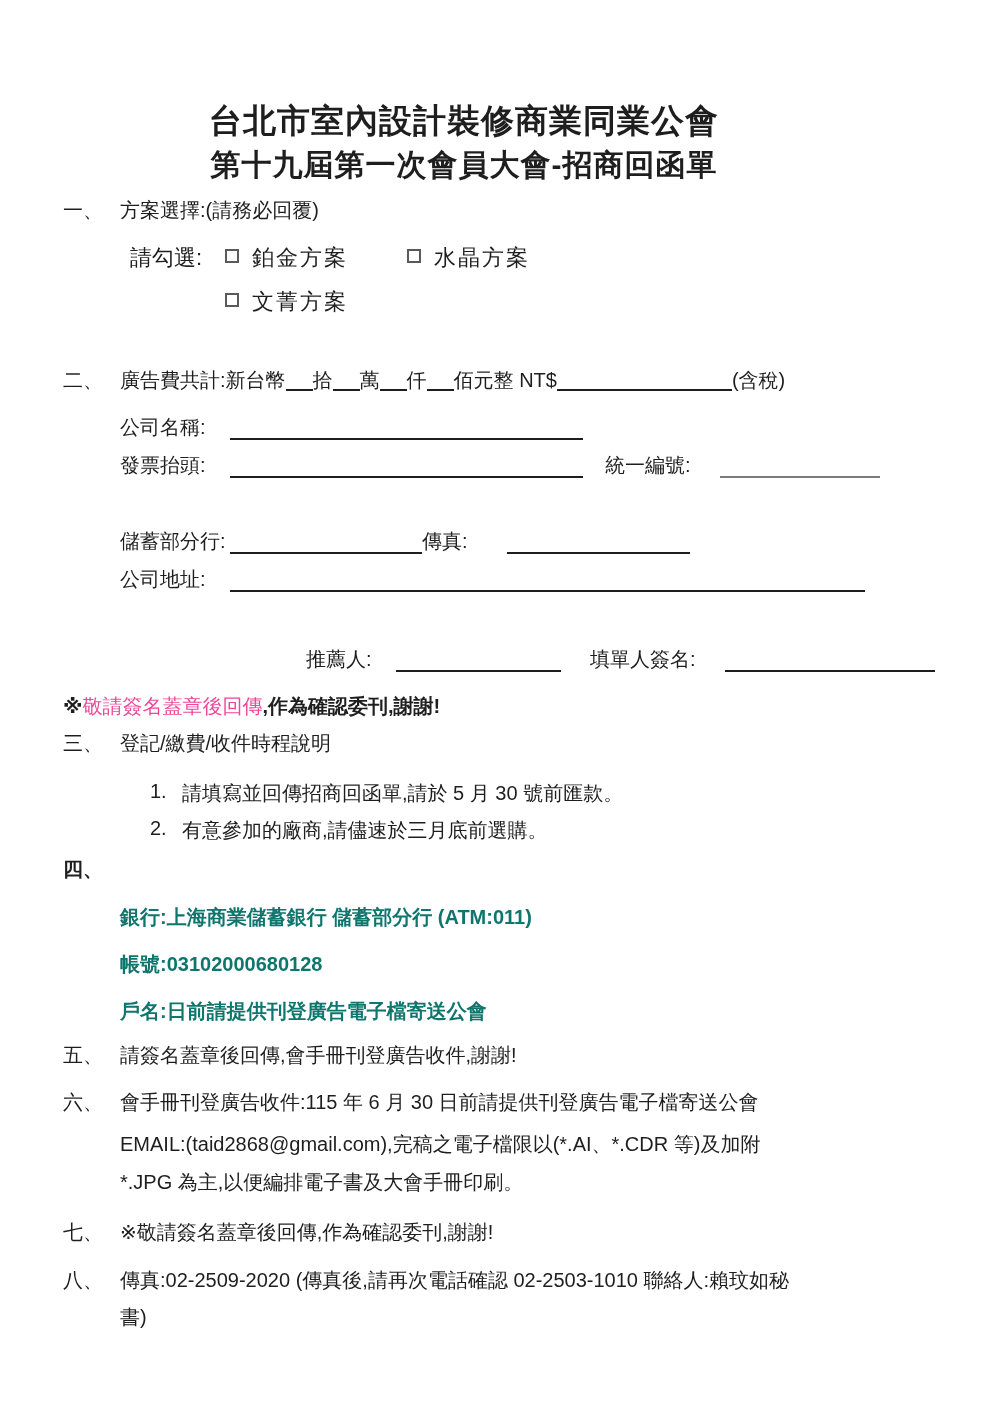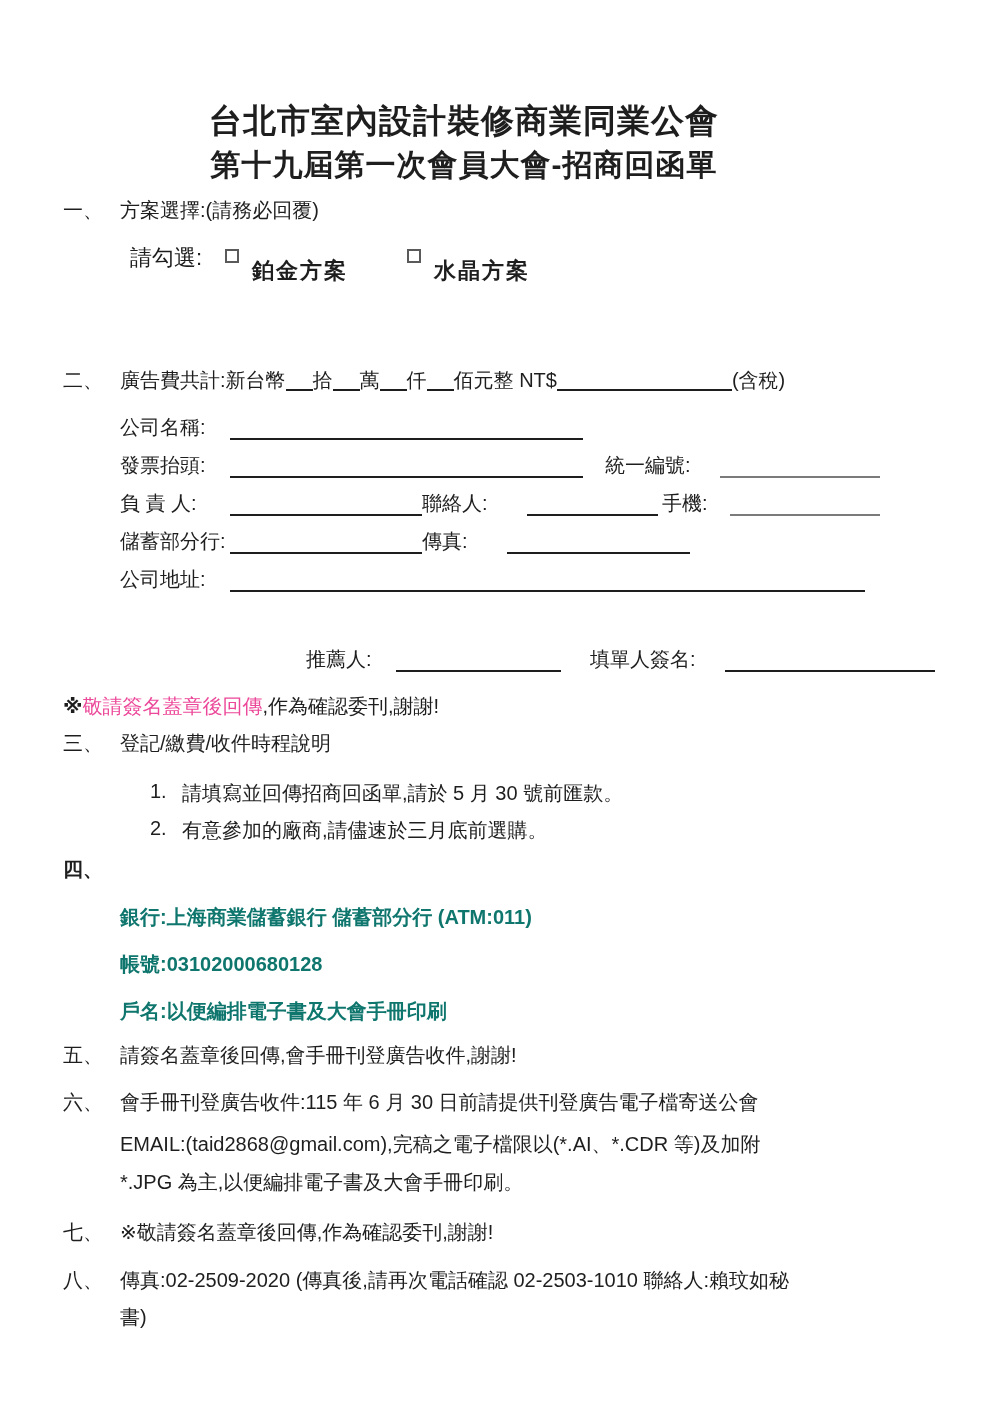--- a/index.html
+++ b/index.html
@@ -23,45 +23,49 @@
   .subnum { display:inline-block; width:32px; flex-shrink:0; }
   .ind { position:absolute; left:120px; white-space:nowrap; }
   .bold { font-weight:bold; }
   .frow { position:absolute; left:0; width:1000px; height:30px; }
   .lbl { position:absolute; top:0; white-space:nowrap; }
   .bl { position:absolute; top:0; height:26px; border-bottom:2px solid #1e1e1e; }
   .bl.gray { border-bottom-color:#7b7b7b; }
   .blank { display:inline-block; height:16px; border-bottom:2px solid #1e1e1e; vertical-align:-4px; }
   .cbrow { position:absolute; left:0; width:824px; height:30px; font-size:22px; }
   .cb { position:absolute; width:14px; height:14px; border:2px solid #5a5a5a; top:6px; background:#fff; }
-  .plan { position:absolute; font-weight:bold; letter-spacing:2px;margin-top:13px; }
+  .plan { position:absolute; font-weight:normal; letter-spacing:2px; }
   .blue-bank { color:#0f766e; font-weight:bold; }
   .note-mark { color:#1e1e1e; font-weight:bold; }
   .note-blue { color:#ec4899; font-weight:normal; }
-  .note-rest { color:#1e1e1e; font-weight:normal; }
+  .note-rest { color:#1e1e1e; font-weight:bold; }
 </style>
 </head>
 <body>
 
 <div class="page">
 
   <div class="abs center t1" style="top:99px">台北市室內設計裝修商業同業公會</div>
   <div class="abs center t2" style="top:145px">第十九屆第一次會員大會-招商回函單</div>
 
   <div class="line" style="top:197px">
     <span class="num">一、</span>
     <span>方案選擇:(請務必回覆)</span>
   </div>
 
   <div class="cbrow" style="top:243px">
     <span class="lbl" style="left:130px">請勾選:</span>
     <span class="cb" style="left:225px"></span>
     <span class="plan" style="left:252px">鉑金方案</span>
     <span class="cb" style="left:407px"></span>
     <span class="plan" style="left:434px">水晶方案</span>
+  </div>
+  <div class="cbrow" style="top:287px">
+    <span class="cb" style="left:225px"></span>
+    <span class="plan" style="left:252px">文菁方案</span>
   </div>
 
   <div class="line" style="top:367px">
     <span class="num">二、</span>
     <span>
       <span>廣告費共計:新台幣</span><span class="blank" style="width:27px"></span><span>拾</span><span class="blank" style="width:27px"></span><span>萬</span><span class="blank" style="width:27px"></span><span>仟</span><span class="blank" style="width:27px"></span><span>佰元整</span>
       <span>NT$</span><span class="blank" style="width:175px"></span><span>(含稅)</span>
     </span>
   </div>
 
@@ -70,28 +74,20 @@
     <span class="bl" style="left:230px; width:353px"></span>
     <span class="lbl" style="left:605px">統一編號:</span>
     <span class="bl gray" style="left:720px; width:160px"></span>
   </div>
 
   <div class="frow" style="top:414px">
     <span class="lbl" style="left:120px">公司名稱:</span>
     <span class="bl" style="left:230px; width:353px"></span>
   </div>
 
-  <div class="frow" style="top:490px">
-    <span class="lbl" style="left:120px">負 責 人:</span>
-    <span class="bl" style="left:230px; width:192px"></span>
-    <span class="lbl" style="left:422px">聯絡人:</span>
-    <span class="bl" style="left:527px; width:131px"></span>
-    <span class="lbl" style="left:662px">手機:</span>
-    <span class="bl gray" style="left:730px; width:150px"></span>
-  </div>
 
   <div class="frow" style="top:528px">
     <span class="lbl" style="left:120px">儲蓄部分行:</span>
     <span class="bl" style="left:230px; width:192px"></span>
     <span class="lbl" style="left:422px">傳真:</span>
     <span class="bl" style="left:507px; width:183px"></span>
   </div>
 
   <div class="frow" style="top:566px">
     <span class="lbl" style="left:120px">公司地址:</span>
@@ -120,21 +116,21 @@
   <div class="subline" style="top:817px">
     <span class="subnum">2.</span>
     <span>有意參加的廠商,請儘速於三月底前選購。</span>
   </div>
 
   <div class="line bold" style="top:856px">
     <span class="num">四、</span>
   </div>
   <div class="ind blue-bank" style="top:904px">銀行:上海商業儲蓄銀行 儲蓄部分行 (ATM:011)</div>
   <div class="ind blue-bank" style="top:951px">帳號:03102000680128</div>
-  <div class="ind blue-bank" style="top:998px">戶名:以便編排電子書及大會手冊印刷</div>
+  <div class="ind blue-bank" style="top:998px">戶名:日前請提供刊登廣告電子檔寄送公會</div>
 
   <div class="line" style="top:1042px">
     <span class="num">五、</span>
     <span>請簽名蓋章後回傳,會手冊刊登廣告收件,謝謝!</span>
   </div>
 
   <div class="line" style="top:1089px">
     <span class="num">六、</span>
     <span>會手冊刊登廣告收件:115 年 6 月 30 日前請提供刊登廣告電子檔寄送公會</span>
   </div>

